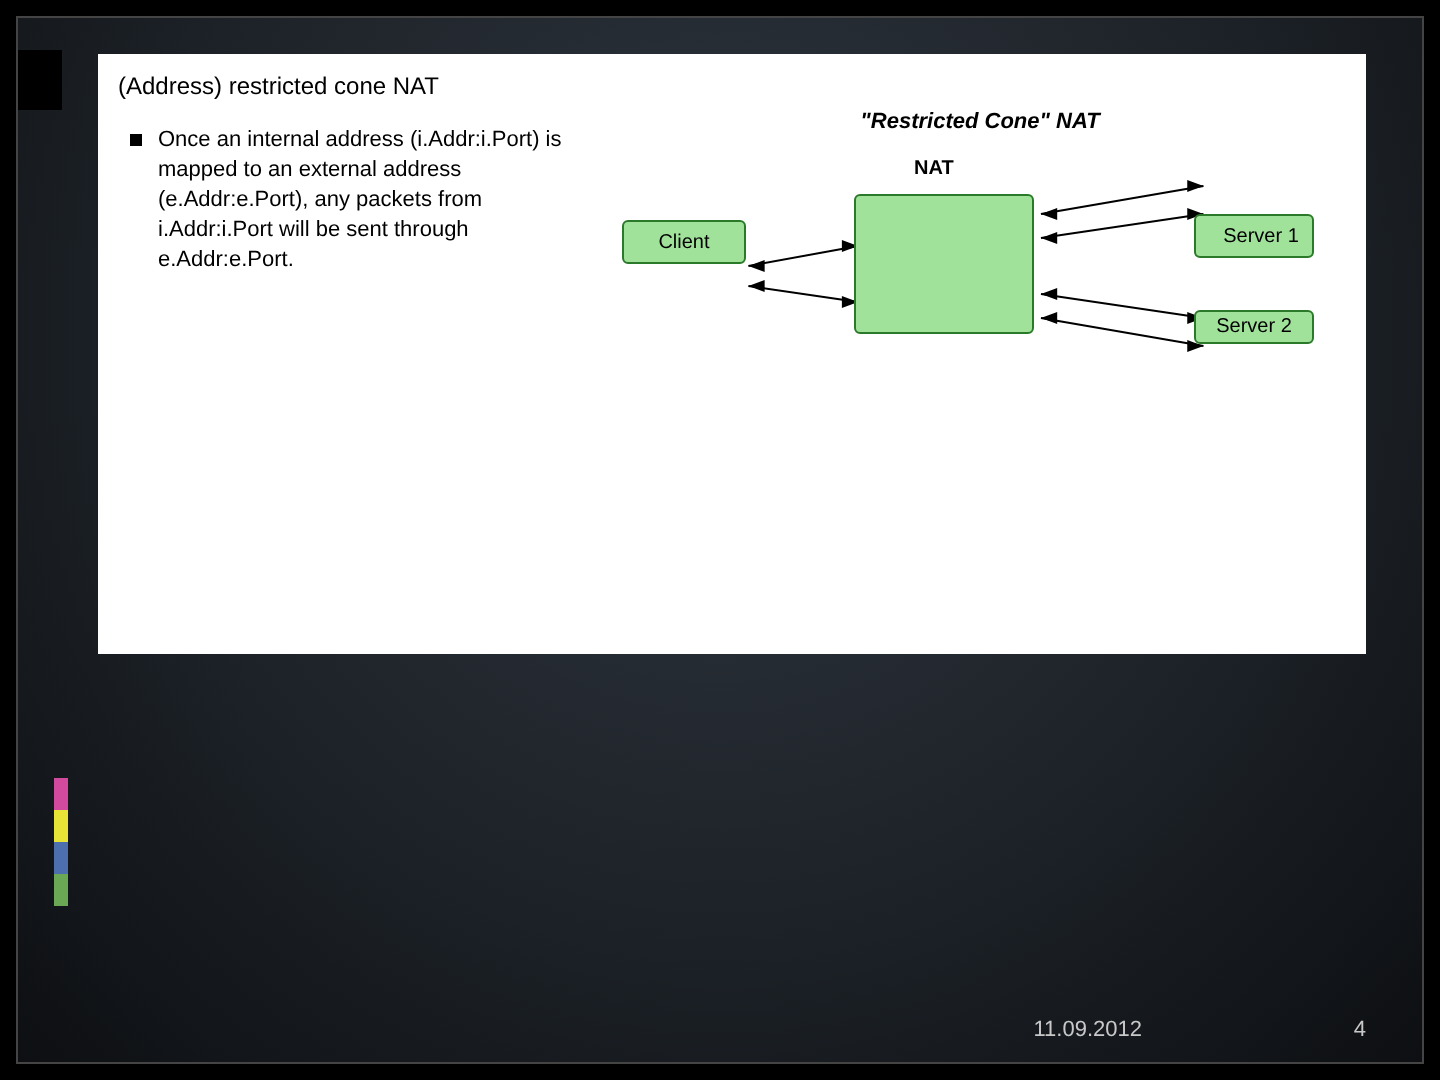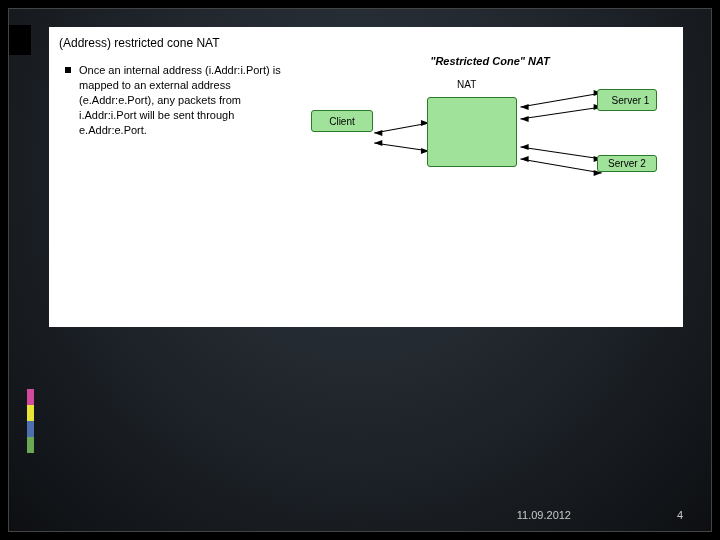--- a/index.html
+++ b/index.html
@@ -83,26 +83,26 @@
     font-family: Arial, sans-serif;
     color: #000;
     display: flex;
     align-items: center;
     justify-content: center;
     text-align: center;
     padding: 2px 4px;
   }
   .client   { left: 14px;  top: 83px; width: 62px; height: 22px; }
   .nat      { left: 130px; top: 70px;  width: 90px; height: 70px; }
-  .server1  { left: 300px; top: 62px;  width: 60px; height: 22px; padding-left: 11px; }
+  .server1  { left: 300px; top: 80px;  width: 60px; height: 22px; padding-left: 11px; }
   .server2  { left: 300px; top: 128px; width: 60px; height: 17px; }
   .nat-label{
     position: absolute;
     left: 160px; top: 52px;
-    font-size: 10px; font-weight: normal;
+    font-size: 10px; font-weight: bold;
     font-family: Arial, sans-serif;
   }
   svg.wires {
     position: absolute;
     left: 0; top: 0;
     width: 100%; height: 100%;
   }
   svg.wires line { stroke: #000; stroke-width: 1; }
   svg.wires polygon { fill: #000; }
 

